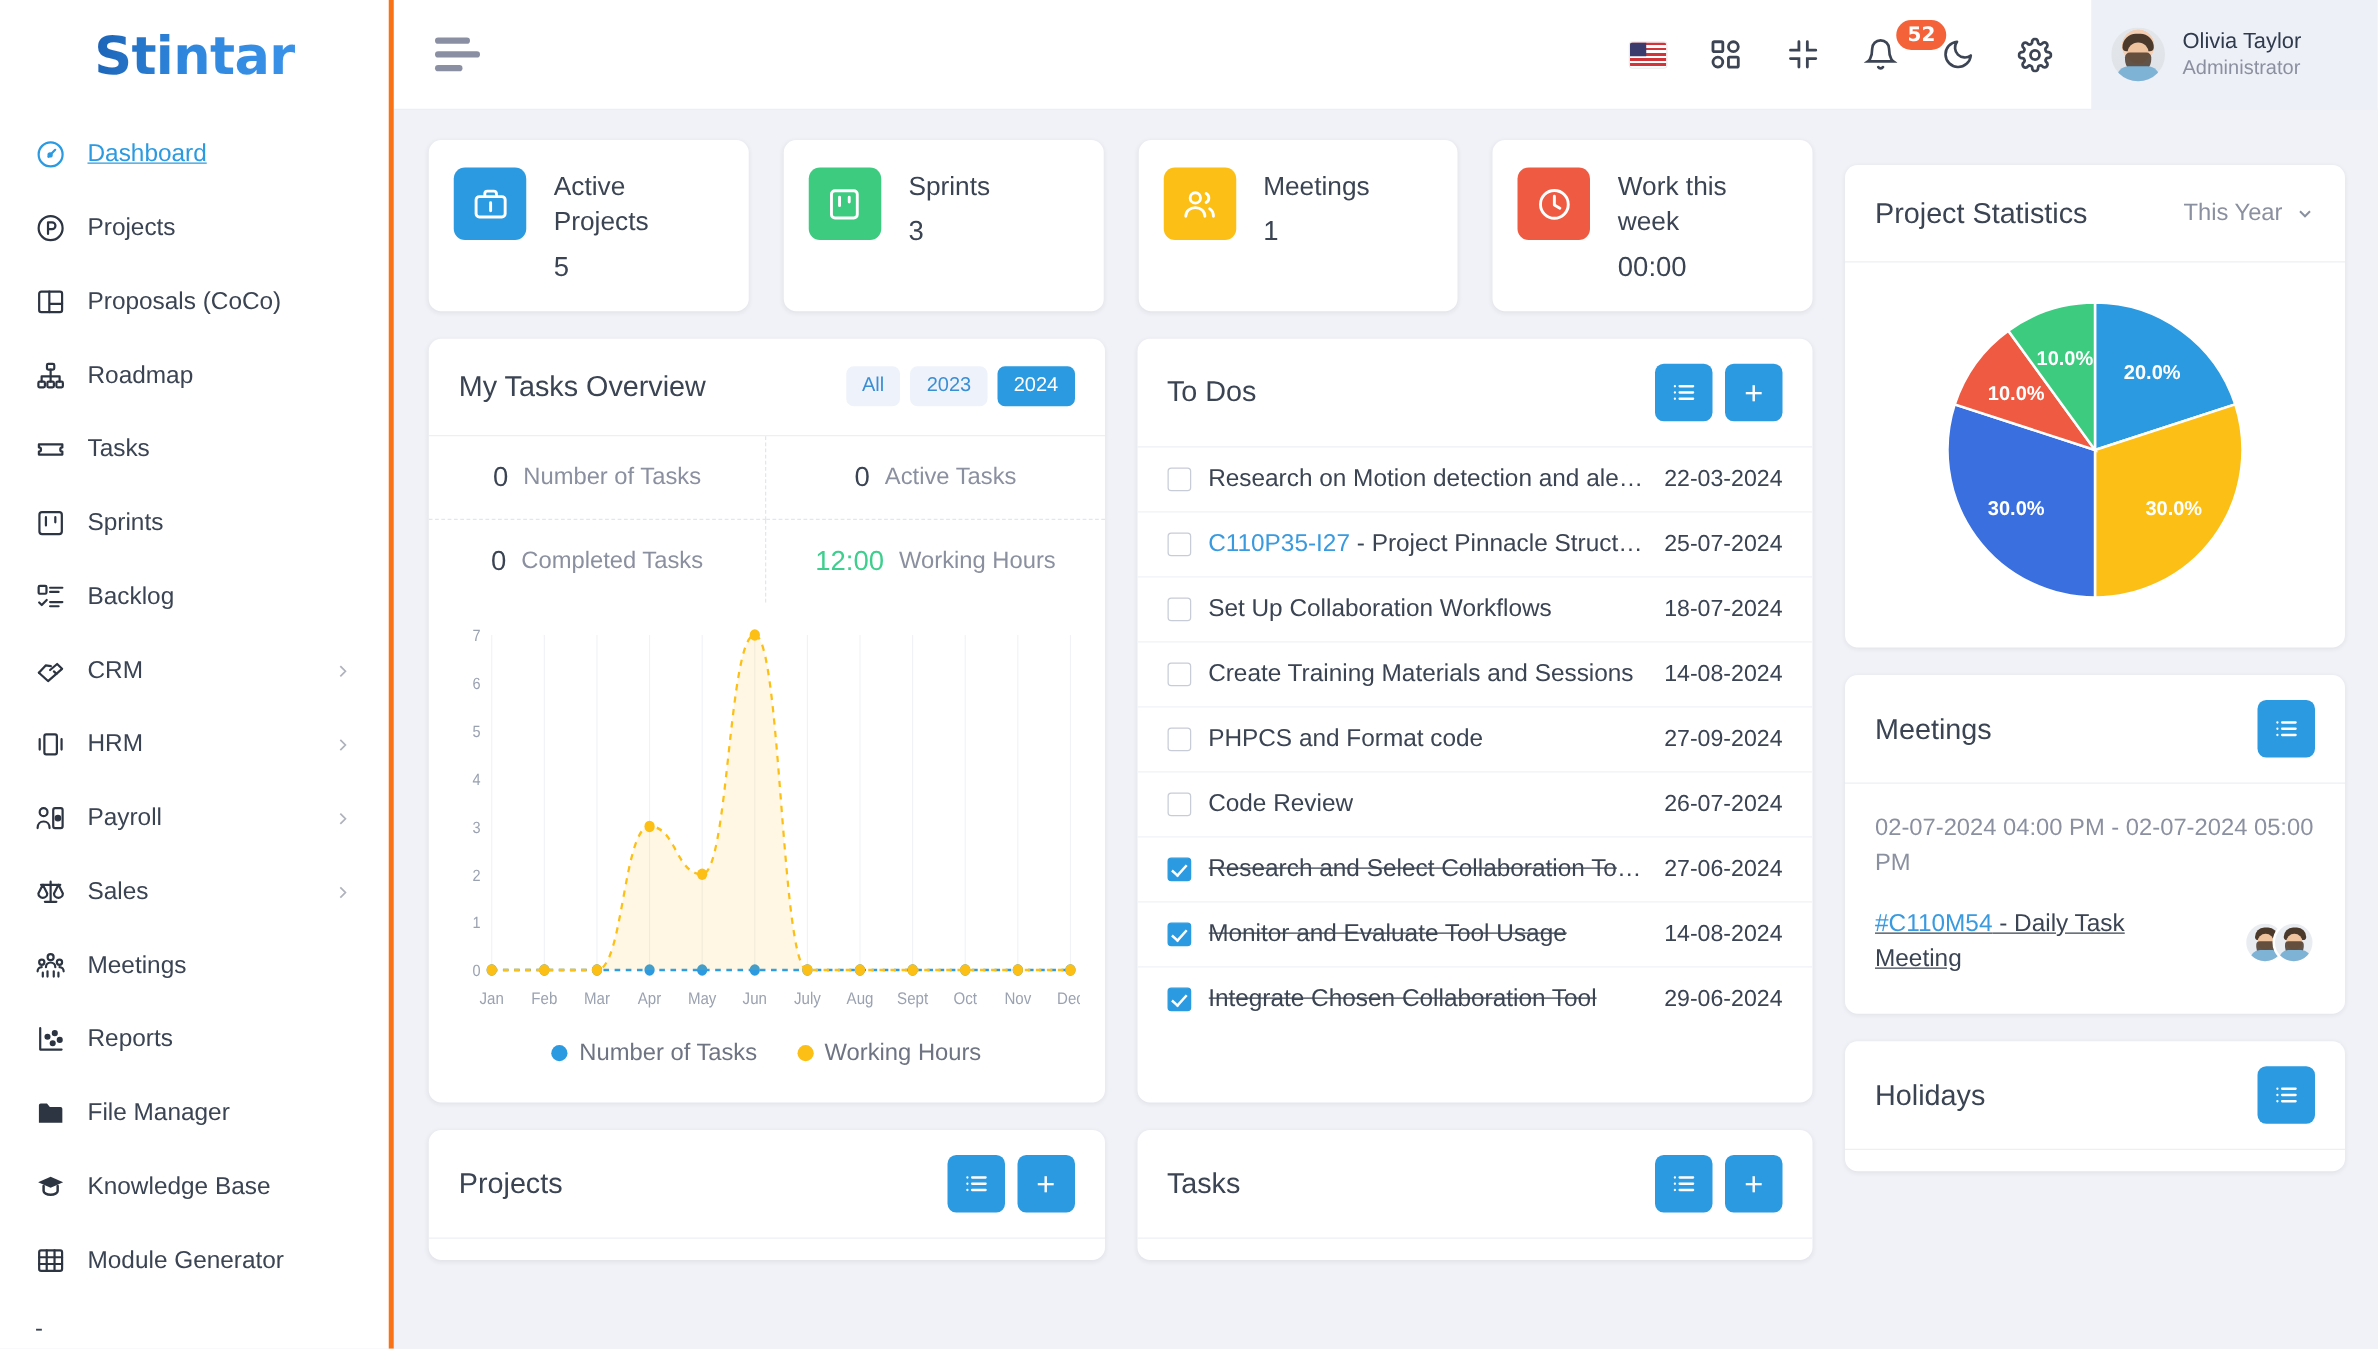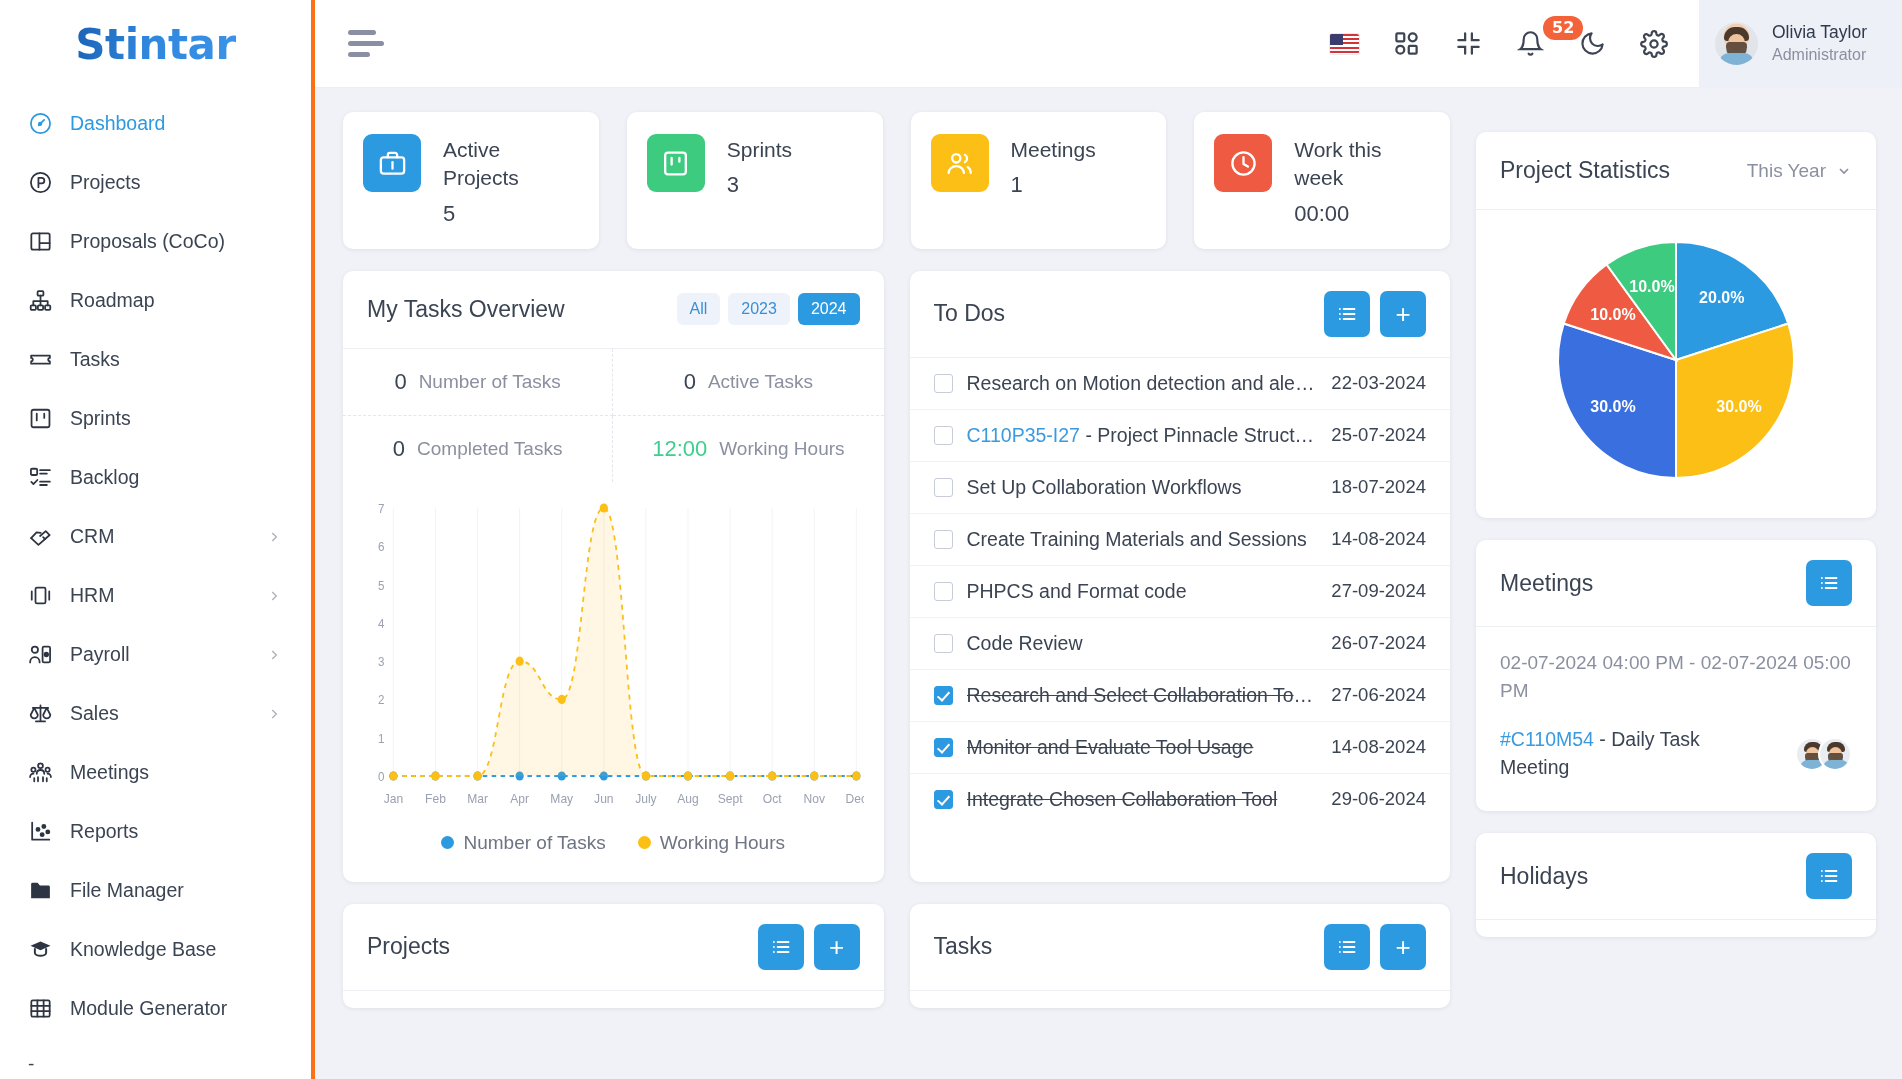--- a/index.html
+++ b/index.html
@@ -27,21 +27,21 @@
     -webkit-background-clip: text; background-clip: text; color: transparent;
     font-family: "DejaVu Sans", sans-serif;
   }
   .nav { flex: 1; padding-top: 6px; }
   .nav-item {
     display: flex; align-items: center; gap: 17px;
     height: 59px; padding: 0 30px 0 28px;
     color: #3b4453; font-size: 19.5px; cursor: pointer;
     position: relative;
   }
-  .nav-item.active { color: #2b9ae0; }
+  .nav-item.active { color: #2b9ae0; text-decoration: underline; }
   .nav-item .ico { width: 25px; height: 25px; flex: 0 0 25px; display:flex; align-items:center; justify-content:center; }
   .nav-item .ico svg { display:block; }
   .nav-label { flex: 1; white-space: nowrap; }
   .chev { width: 14px; height: 14px; opacity: .55; }
   .nav-truncated { height: 26px; padding-left: 28px; color:#3b4453; font-size:19px; overflow:hidden;}
 
   
   .main { flex: 1; height: 1079px; display: flex; flex-direction: column; overflow: hidden; }
 
   
@@ -61,21 +61,21 @@
   .flag .stripes { position:absolute; inset:0;
     background: repeating-linear-gradient(#d2343a 0 2.1px,#ffffff 2.1px 4.2px); }
   .flag .canton { position:absolute; left:0; top:0; width:13px; height:11px; background:#3c3b6e; }
   .badge {
     position: absolute; top: -13px; left: 28px;
     background: #f4623a; color: #fff; font-size: 16px; font-weight: bold;
     border-radius: 14px; padding: 2px 9px; line-height: 20px;
     font-family: "DejaVu Sans", sans-serif;
   }
   .profile {
-    height: 88px; width: 203px; background: #eef0f7; display: flex; align-items: center;
+    height: 88px; width: 229px; background: #eef0f7; display: flex; align-items: center;
     gap: 14px; padding: 0 16px; cursor: pointer;
   }
   .avatar {
     width: 43px; height: 43px; border-radius: 50%; flex: 0 0 43px;
     background: radial-gradient(circle at 50% 34%, #f4cfb4 0 36%, rgba(0,0,0,0) 37%),
                 linear-gradient(#e3e6ea,#dfe3e8);
     position: relative; overflow: hidden;
   }
   .avatar .hair { position:absolute; left:9px; top:5px; width:25px; height:14px; border-radius:13px 13px 4px 4px; background:#4b3a2c; }
   .avatar .beard { position:absolute; left:11px; top:20px; width:21px; height:16px; border-radius:4px 4px 11px 11px; background:#4b3a2c; opacity:.85;}
@@ -167,21 +167,21 @@
   .todo-date { color: #3b4453; font-size: 18.5px; white-space: nowrap; }
 
   
   .pie-wrap { padding: 26px 0 34px; display: flex; align-items: center; justify-content: center; }
   .dd { display:flex; align-items:center; gap:10px; font-size:19px; color:#8b90a0; cursor:pointer;}
 
   
   .meet-body { padding: 22px 24px 30px; }
   .meet-time { font-size: 19px; color: #8b90a0; line-height: 1.45; }
   .meet-row { display: flex; align-items: center; justify-content: space-between; gap: 12px; margin-top: 22px; }
-  .meet-title { font-size: 19.5px; color: #3b4453; line-height: 1.42; max-width: 255px;}
+  .meet-title { font-size: 19.5px; color: #3b4453; line-height: 1.42; max-width: 255px; text-decoration: underline;}
   .meet-title .code { color: #3a9ae0; }
   .avstack { display: flex; }
   .avstack .av {
     width: 34px; height: 34px; border-radius: 50%; border: 2px solid #fff; overflow: hidden; position: relative;
     background: #e9ecf1;
   }
   .avstack .av:nth-child(2){ margin-left: -11px; }
   .av .hair { position:absolute; left:7px; top:3px; width:18px; height:10px; border-radius:9px 9px 3px 3px; background:#4b3a2c; }
   .av .face  { position:absolute; left:9px; top:8px; width:13px; height:13px; border-radius:50%; background:#f0c39f;}
   .av .beard { position:absolute; left:8px; top:14px; width:15px; height:12px; border-radius:3px 3px 8px 8px; background:#4b3a2c; opacity:.85;}

